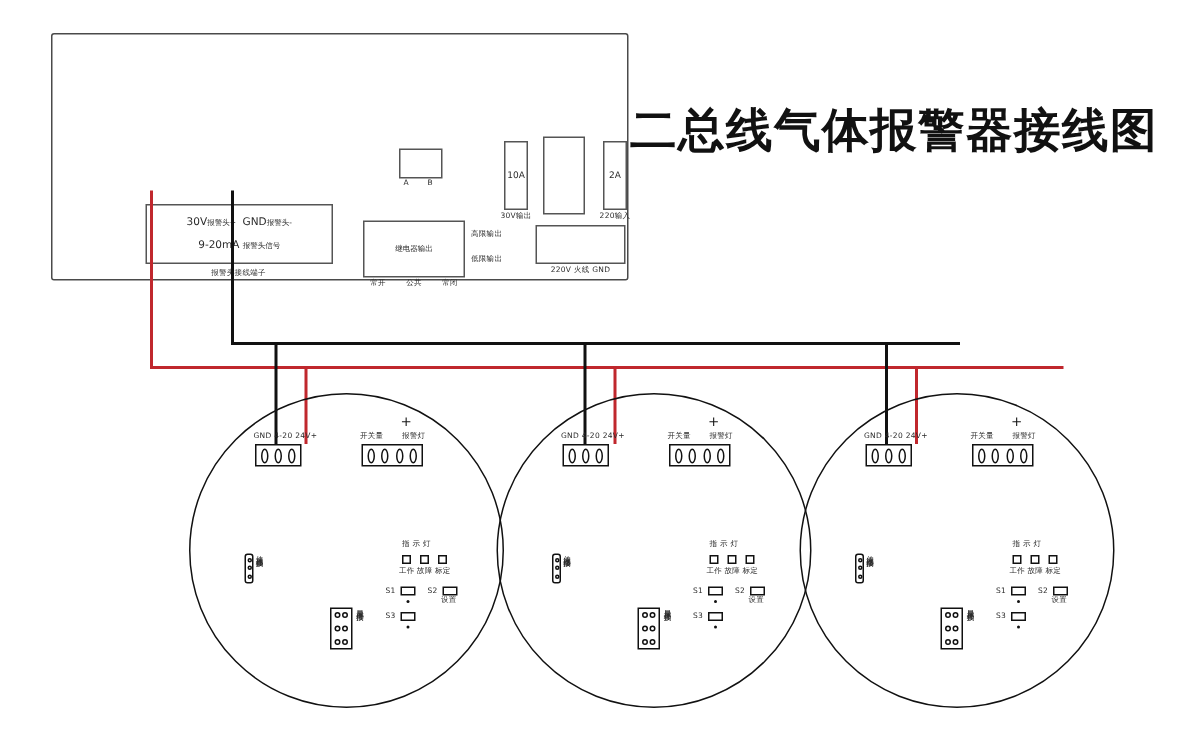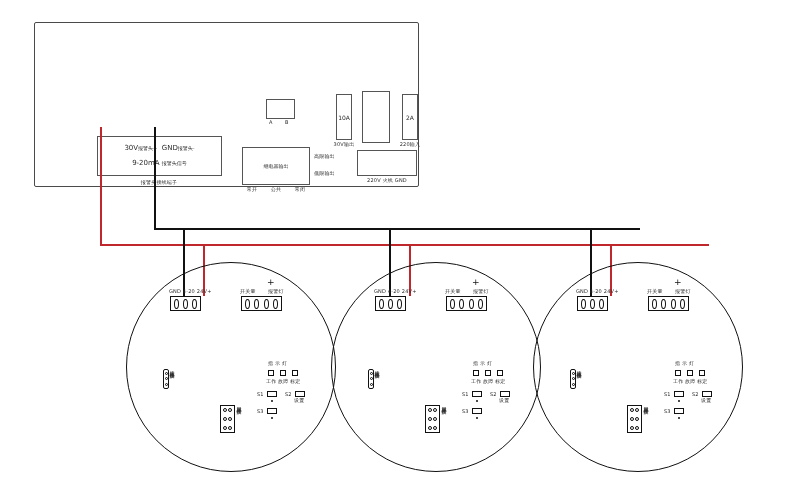--- a/index.html
+++ b/index.html
@@ -212,20 +212,21 @@
     font-size: 9px;
     color: #111;
     line-height: 1;
   }
 </style>
 </head>
 <body>
 
 <div id="stage">
 
+  <div id="title">二总线气体报警器接线图</div>
 
   <div id="panel">
 
     <div class="box" id="term-box">
       <div id="term-line1">
         <span>30V</span><span class="small-zh">报警头+</span>&nbsp;&nbsp;<span>GND</span><span class="small-zh">报警头-</span>
       </div>
       <div id="term-line2">
         <span>9-20mA</span>&nbsp;<span class="small-zh">报警头信号</span>
       </div>

